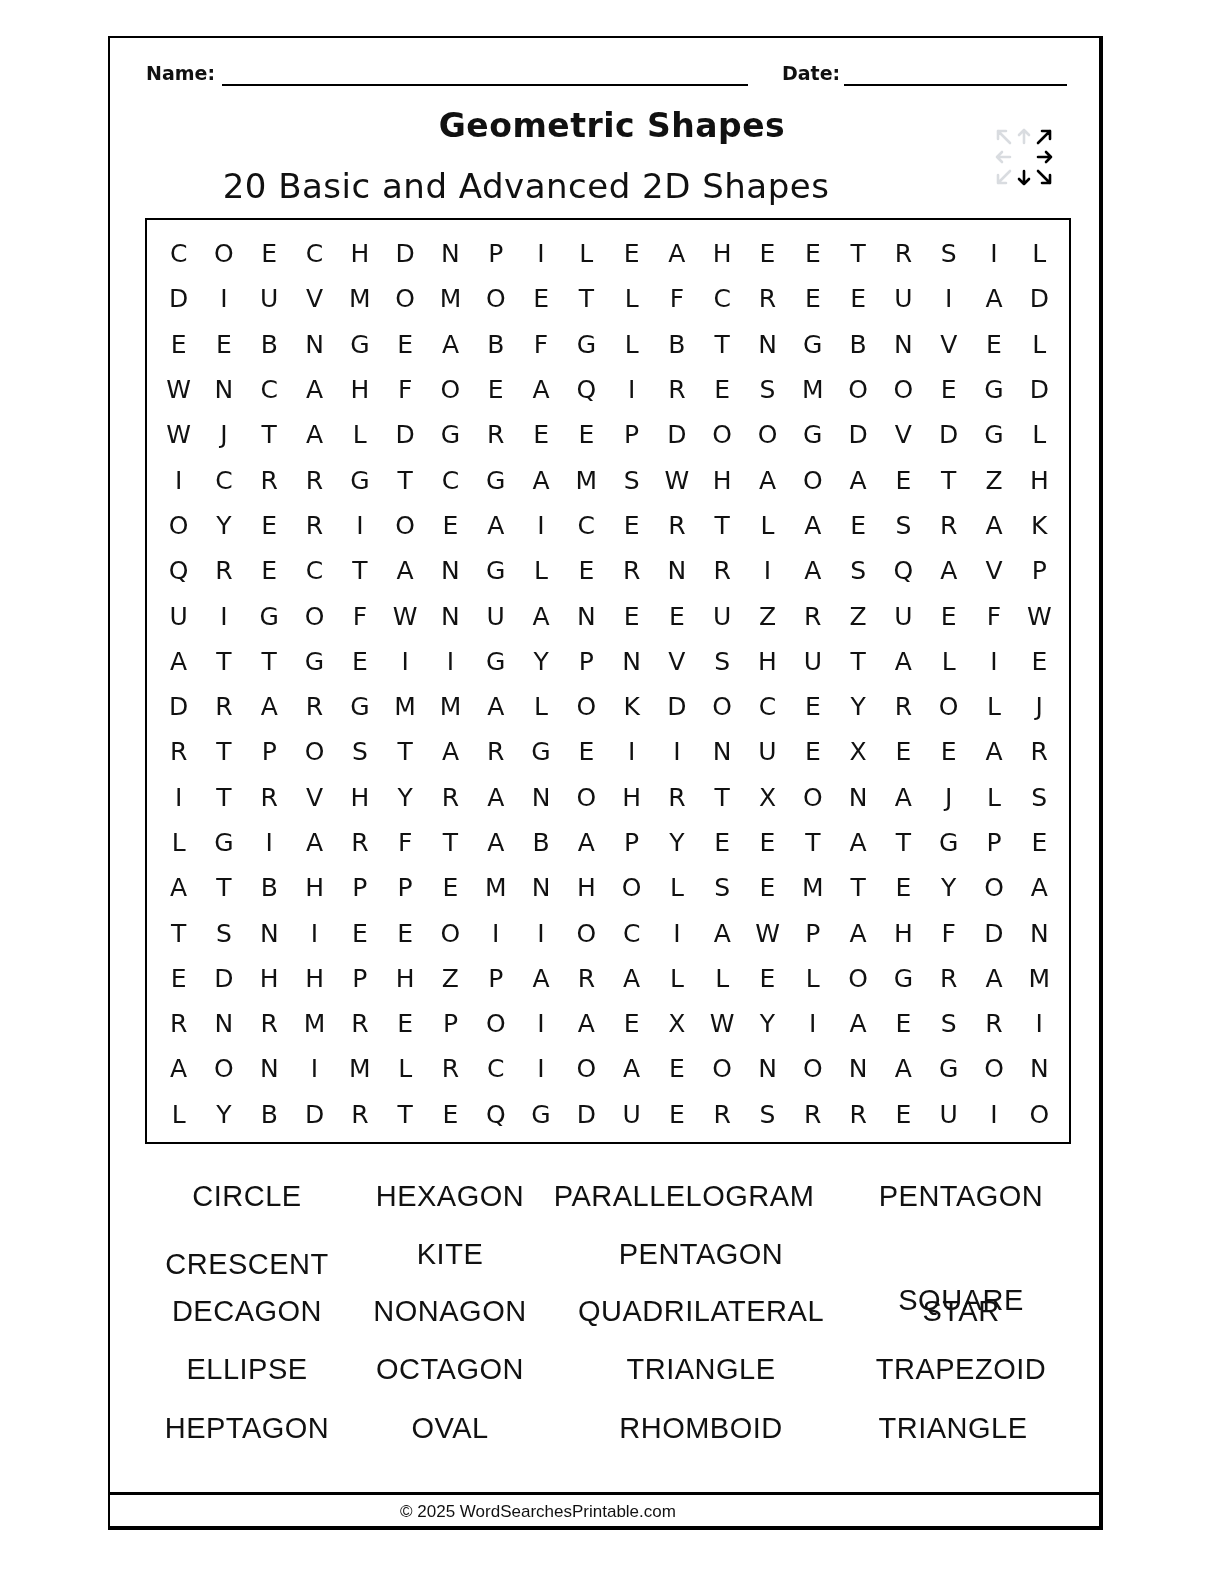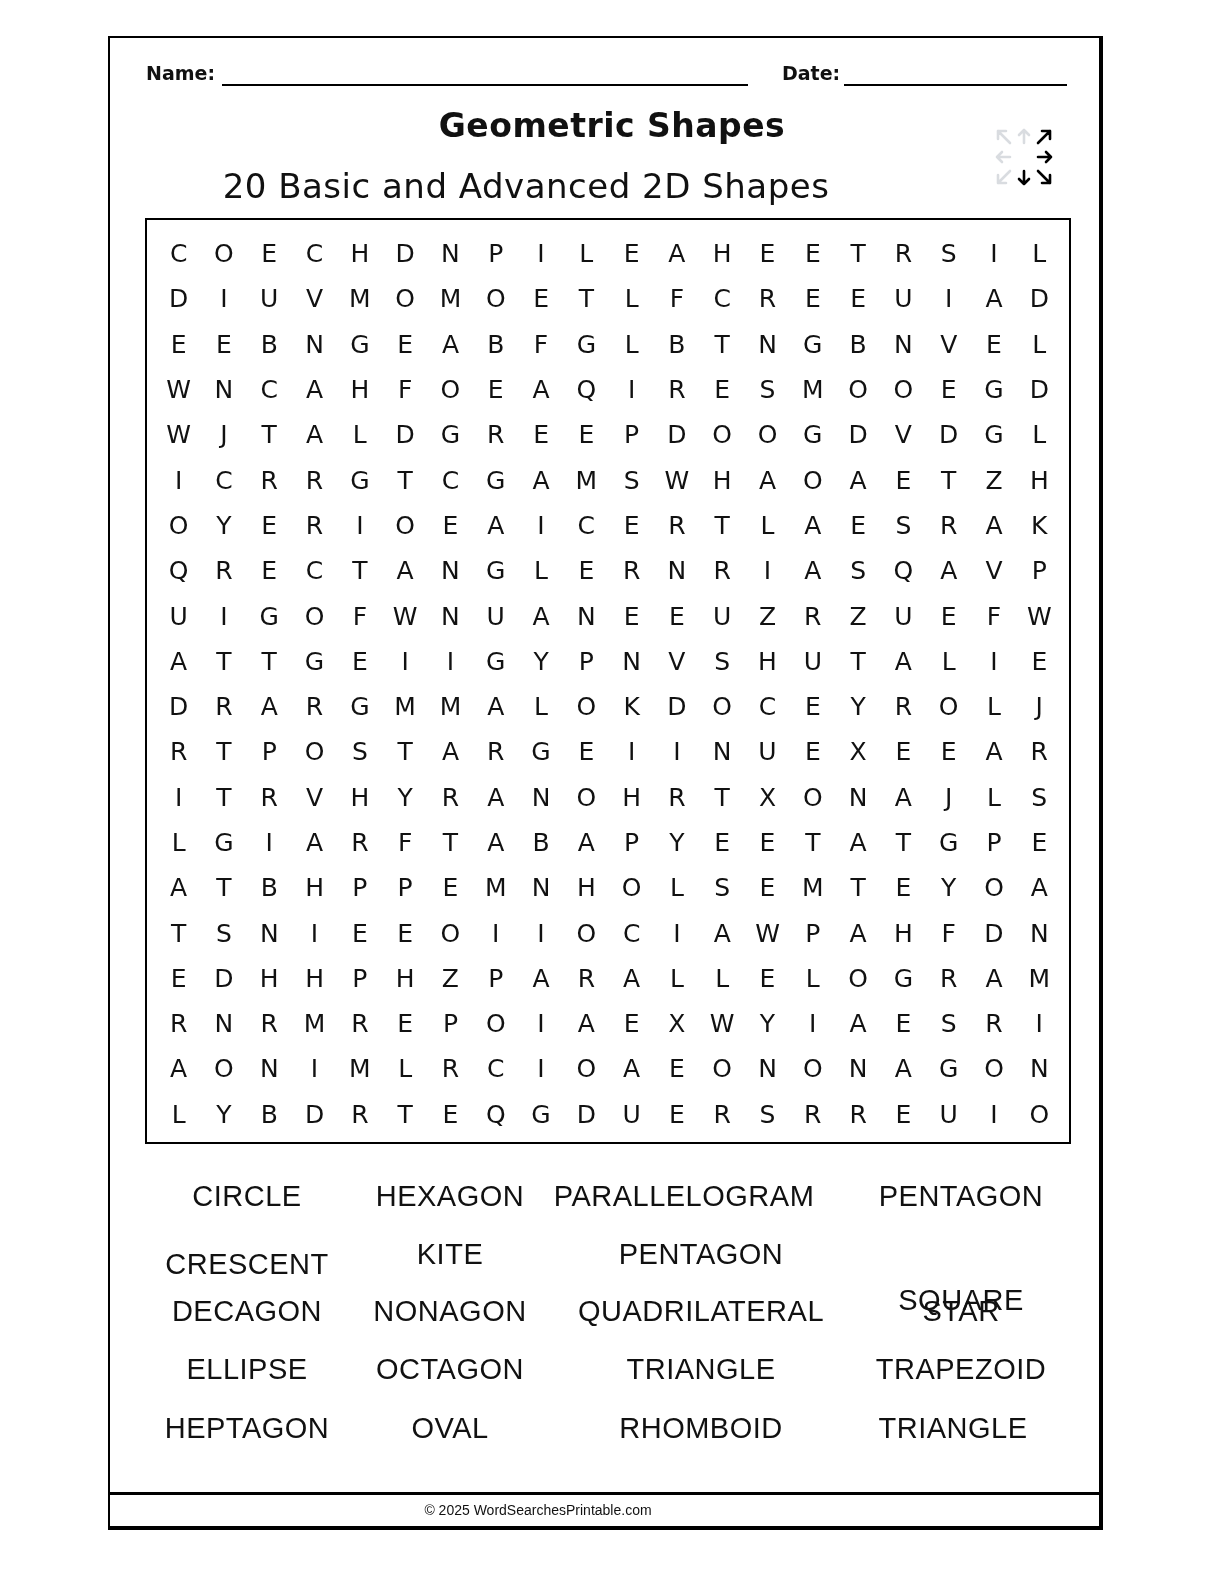--- a/index.html
+++ b/index.html
@@ -35,21 +35,21 @@
     font-size: 25px; font-family: "DejaVu Sans", sans-serif; color: #111;
   }
   .words { position: absolute; left: 0; top: 1180px; width: 1224px; }
   .word {
     position: absolute; transform: translateX(-50%); white-space: nowrap;
     font-size: 29px; font-family: "Liberation Sans", sans-serif; letter-spacing: 0.5px;
   }
   .footer-divider { position: absolute; left: 108px; top: 1492px; width: 995px; height: 3px; background: #000; }
   .footer {
     position: absolute; left: 0; width: 1076px; top: 1502px; text-align: center;
-    font-size: 14px; font-family: "Liberation Sans", sans-serif;
+    font-size: 17px; font-family: "Liberation Sans", sans-serif;
   }
 </style>
 </head>
 <body>
 
 <div class="page-frame"></div>
 
 <div class="field-row" style="left:146px;">
   <span class="field-label">Name:</span>
   <div class="field-line" style="left:76px; width:526px; top:2px;"></div>

